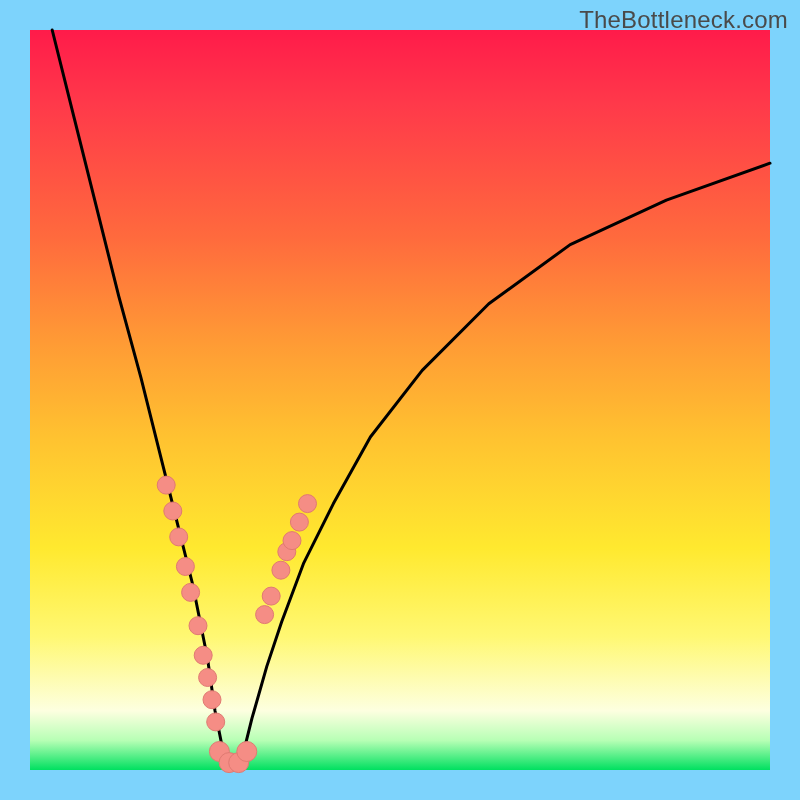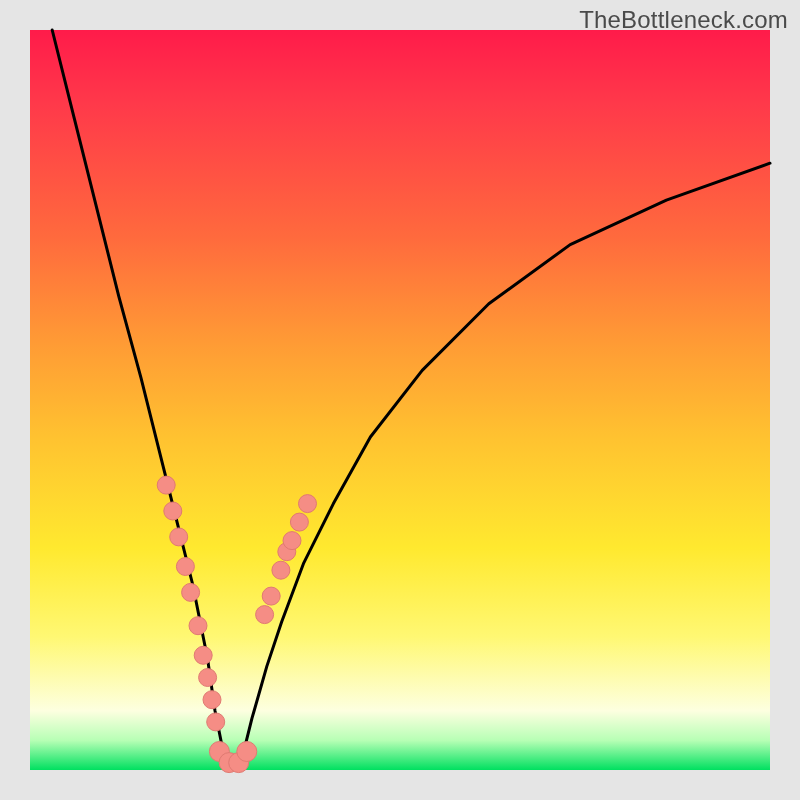--- a/index.html
+++ b/index.html
@@ -10,21 +10,21 @@
     overflow: hidden;
     background: #000;
     font-family: Arial, Helvetica, sans-serif;
   }
   .frame {
     position: absolute;
     left: 0;
     top: 0;
     width: 800px;
     height: 800px;
-    background: #e5e5e5;
+    background: #7dd3fc;
   }
   .plot-area {
     position: absolute;
     left: 30px;
     top: 30px;
     width: 740px;
     height: 740px;
     
     background: linear-gradient(
       to bottom,

